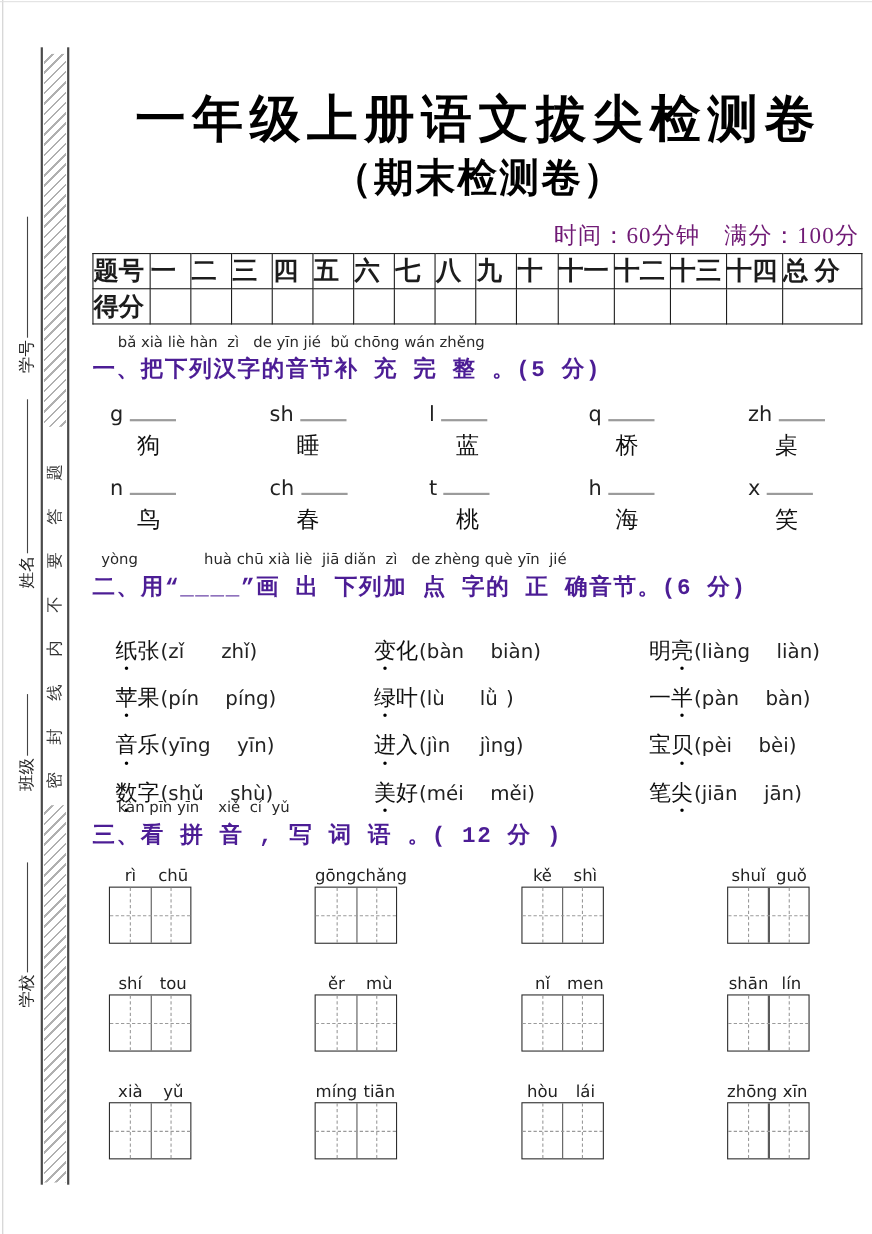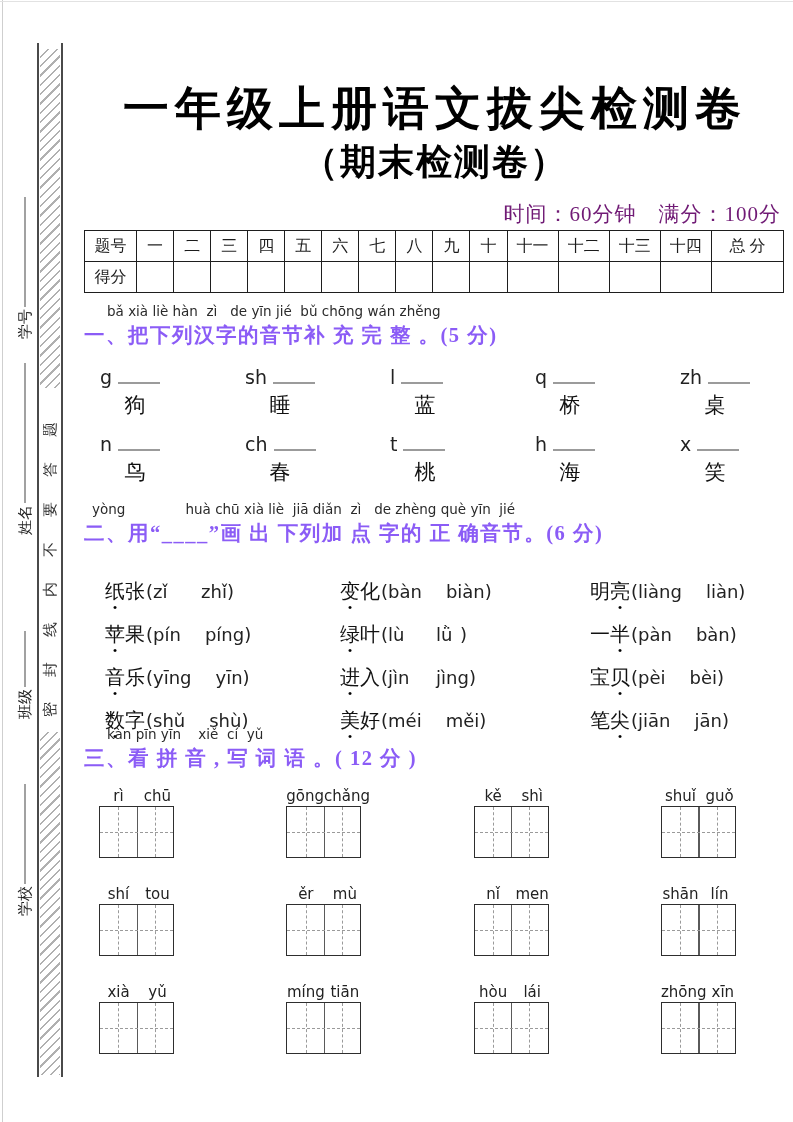--- a/index.html
+++ b/index.html
@@ -42,25 +42,25 @@
   .subtitle {
     position:absolute; left:85px; top:138px; width:700px; text-align:center;
     font-size:36px; font-weight:bold; letter-spacing:2px; color:#000;
   }
   .meta {
     position:absolute; right:12px; top:200px; font-size:21px; color:#701a75; letter-spacing:1px;
   }
 
   
   table.score { position:absolute; left:84px; top:230px; width:700px; border-collapse:collapse; table-layout:fixed; }
-  table.score td { border:1.7px solid #1e1e1e; height:30px; text-align:center; font-size:16px; padding:0; }
+  table.score td { border:1.7px solid #1e1e1e; height:30px; text-align:left; font-size:23px; padding:0;font-weight:bold; }
 
   
   .pinyin-line { position:absolute; font-family:"DejaVu Sans", sans-serif; font-size:13.5px; color:#2a2a2a; white-space:pre; }
-  .sec-heading { position:absolute; font-family:Liberation Serif, serif; font-size:20.5px; font-weight:bold; color:#8b5cf6; letter-spacing:1.5px; white-space:pre; }
+  .sec-heading { position:absolute; font-family:Liberation Mono, monospace; font-size:20.5px; font-weight:bold; color:#4c1d95; letter-spacing:1.5px; white-space:pre; }
 
   
   .s1-row { position:absolute; left:100px; width:670px; display:flex; justify-content:space-between; }
   .p-item { width:90px; }
   .p-top { font-family:"DejaVu Sans", sans-serif; font-size:19px; color:#222; }
   .blank { display:inline-block; width:42px; height:14px; border-bottom:2px solid #9b9b9b; margin-left:6px; }
   .hanzi { display:block; width:70px; text-align:center; font-size:21px; margin-top:3px; color:#111; }
 
   
   .s2-grid { position:absolute; left:105px; top:562px; width:660px; display:grid; grid-template-columns:235px 250px 175px; grid-auto-rows:43px;margin-top:16px; }

